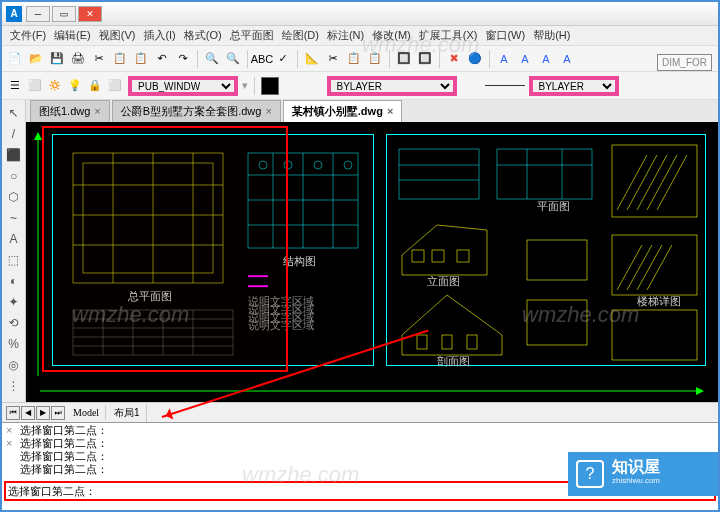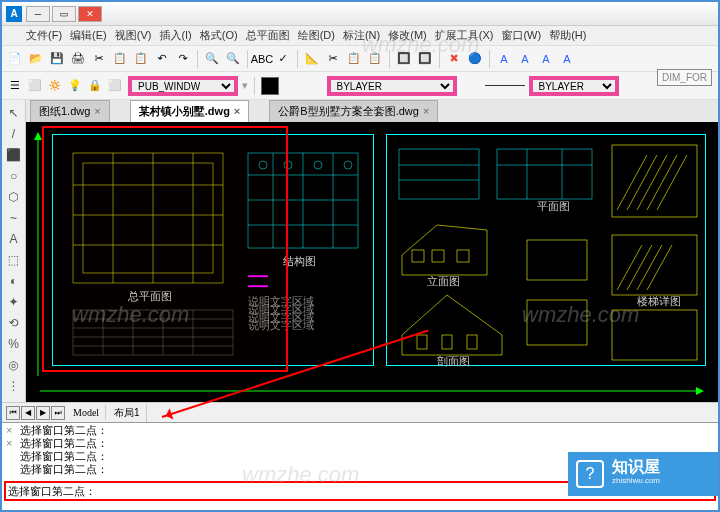--- a/index.html
+++ b/index.html
@@ -3,33 +3,33 @@
 <meta charset="utf-8">
 <style>
 *{margin:0;padding:0;box-sizing:border-box;font-family:"Microsoft YaHei",SimSun,sans-serif;font-size:11px}
 body{width:720px;height:512px;background:#fff;overflow:hidden;border:2px solid #4a90d9;position:relative}
 .titlebar{height:24px;background:linear-gradient(#fff,#e8e8e8);display:flex;align-items:center;padding:0 4px;border-bottom:1px solid #ccc}
 .titlebar .appicon{width:16px;height:16px;background:#0078d4;color:#fff;display:flex;align-items:center;justify-content:center;font-weight:bold;font-size:10px;margin-right:4px}
 .titlebar .title{flex:1;color:#444;font-size:11px;white-space:nowrap;overflow:hidden}
 .winbtns{display:flex;gap:2px}
 .winbtns div{width:24px;height:16px;border:1px solid #aaa;background:#eee;display:flex;align-items:center;justify-content:center;font-size:9px}
 .winbtns .close{background:#e74c3c;color:#fff}
-.menubar{height:20px;background:#f0f0f0;display:flex;align-items:center;padding:0 20px;border-bottom:1px solid #ddd;gap:0}
+.menubar{height:20px;background:#f0f0f0;display:flex;align-items:center;padding:0 4px;border-bottom:1px solid #ddd;gap:0}
 .menubar span{padding:2px 4px;color:#333;cursor:pointer}
 .toolbar{height:26px;background:#f5f5f5;display:flex;align-items:center;padding:0 4px;border-bottom:1px solid #ddd;gap:3px}
 .tbtn{width:18px;height:18px;border:1px solid transparent;display:flex;align-items:center;justify-content:center;font-size:11px}
 .sep{width:1px;height:18px;background:#ccc;margin:0 2px}
 .propbar{height:28px;background:#f5f5f5;display:flex;align-items:center;padding:0 4px;border-bottom:1px solid #ddd;gap:4px}
 .propbar select,.propbar input{height:20px;font-size:10px;border:4px solid #ec4899;padding:0 2px}
 .colorbox{width:18px;height:18px;border:1px solid #666}
 .main{display:flex;height:302px}
 .lefttools{width:24px;background:#f0f0f0;border-right:1px solid #ccc;display:flex;flex-direction:column;align-items:center;padding-top:4px;gap:3px}
 .lefttools div{width:18px;height:18px;display:flex;align-items:center;justify-content:center;color:#555;font-size:12px}
 .canvas-wrap{flex:1;display:flex;flex-direction:column}
-.tabs{height:22px;background:#e8e8e8;display:flex;align-items:flex-end;padding:0 4px;gap:20px}
+.tabs{height:22px;background:#e8e8e8;display:flex;align-items:flex-end;padding:0 4px;gap:2px}
 .tab{padding:3px 8px;background:#d0d0d0;border:1px solid #aaa;border-bottom:none;font-size:10px;position:relative}
 .tab.active{background:#fff;font-weight:bold}
 .tab .x{margin-left:4px;color:#666}
 .canvas{flex:1;background:#000;position:relative;overflow:hidden}
 .selbox{position:absolute;border:2px solid red;background:rgba(255,0,0,0.02)}
 .dwg{position:absolute;border:1px solid #444}
 .bottomtabs{height:20px;background:#f0f0f0;display:flex;align-items:center;padding:0 4px;border-top:1px solid #ccc;gap:2px}
 .bottomtabs .nav{display:flex;gap:1px}
 .bottomtabs .nav div{width:14px;height:14px;border:1px solid #888;background:#eee;display:flex;align-items:center;justify-content:center;font-size:8px}
 .bottomtabs .btab{padding:2px 6px;font-size:10px;border-right:1px solid #ccc}
@@ -38,21 +38,21 @@
 .cmdhist .xcol{width:14px;color:#888}
 .cmdline{height:20px;border:2px solid red;margin:2px;padding:1px 2px;display:flex;align-items:center;position:relative}
 .arrow{position:absolute;width:280px;height:2px;background:red;transform:rotate(-18deg);transform-origin:left center;left:160px;top:414px;z-index:10}
 .arrow::before{content:"";position:absolute;left:-2px;top:-5px;border:6px solid transparent;border-right-color:red}
 .watermark{position:absolute;color:rgba(180,180,180,0.35);font-size:22px;font-style:italic;pointer-events:none;z-index:5}
 .badge{position:absolute;right:0;bottom:14px;width:150px;height:44px;background:#3b9ae0;color:#fff;display:flex;align-items:center;padding:0 8px;gap:8px;z-index:20}
 .badge .icon{width:28px;height:28px;border:2px solid #fff;border-radius:4px;display:flex;align-items:center;justify-content:center;font-size:16px}
 .badge .txt{display:flex;flex-direction:column;line-height:14px}
 .badge .txt .big{font-size:16px;font-weight:bold}
 .badge .txt .small{font-size:8px;opacity:.9}
-.dimfor{position:absolute;right:6px;top:67px;border:1px solid #888;background:#f8f8f8;padding:2px 4px;font-size:10px;color:#888}
+.dimfor{position:absolute;right:6px;top:52px;border:1px solid #888;background:#f8f8f8;padding:2px 4px;font-size:10px;color:#888}
 svg{display:block}
 </style>
 </head>
 <body>
 
 <div class="titlebar">
   <div class="appicon">A</div>
   <div class="winbtns">
     <div>─</div>
     <div>▭</div>
@@ -143,22 +143,22 @@
       <div>◐</div>
       <div>✦</div>
       <div>⟲</div>
       <div>%</div>
       <div>◎</div>
       <div>⋮</div>
     </div>
   <div class="canvas-wrap">
     <div class="tabs" id="dtabs">
         <div class="tab"><span>图纸1.dwg</span><span class="x">×</span></div>
+        <div class="tab"><span>公爵B型别墅方案全套图.dwg</span><span class="x">×</span></div>
         <div class="tab active"><span>某村镇小别墅.dwg</span><span class="x">×</span></div>
-        <div class="tab"><span>公爵B型别墅方案全套图.dwg</span><span class="x">×</span></div>
       </div>
     <div class="canvas">
 
       <div class="dwg" style="left:26px;top:12px;width:322px;height:232px;border-color:#0ff">
         <svg width="322" height="232">
           <g stroke="#ff0" stroke-width="0.5" fill="none">
             <rect x="20" y="18" width="150" height="130"></rect>
             <rect x="30" y="28" width="130" height="110"></rect>
             <line x1="20" y1="50" x2="170" y2="50"></line>
               <line x1="20" y1="80" x2="170" y2="80"></line>

